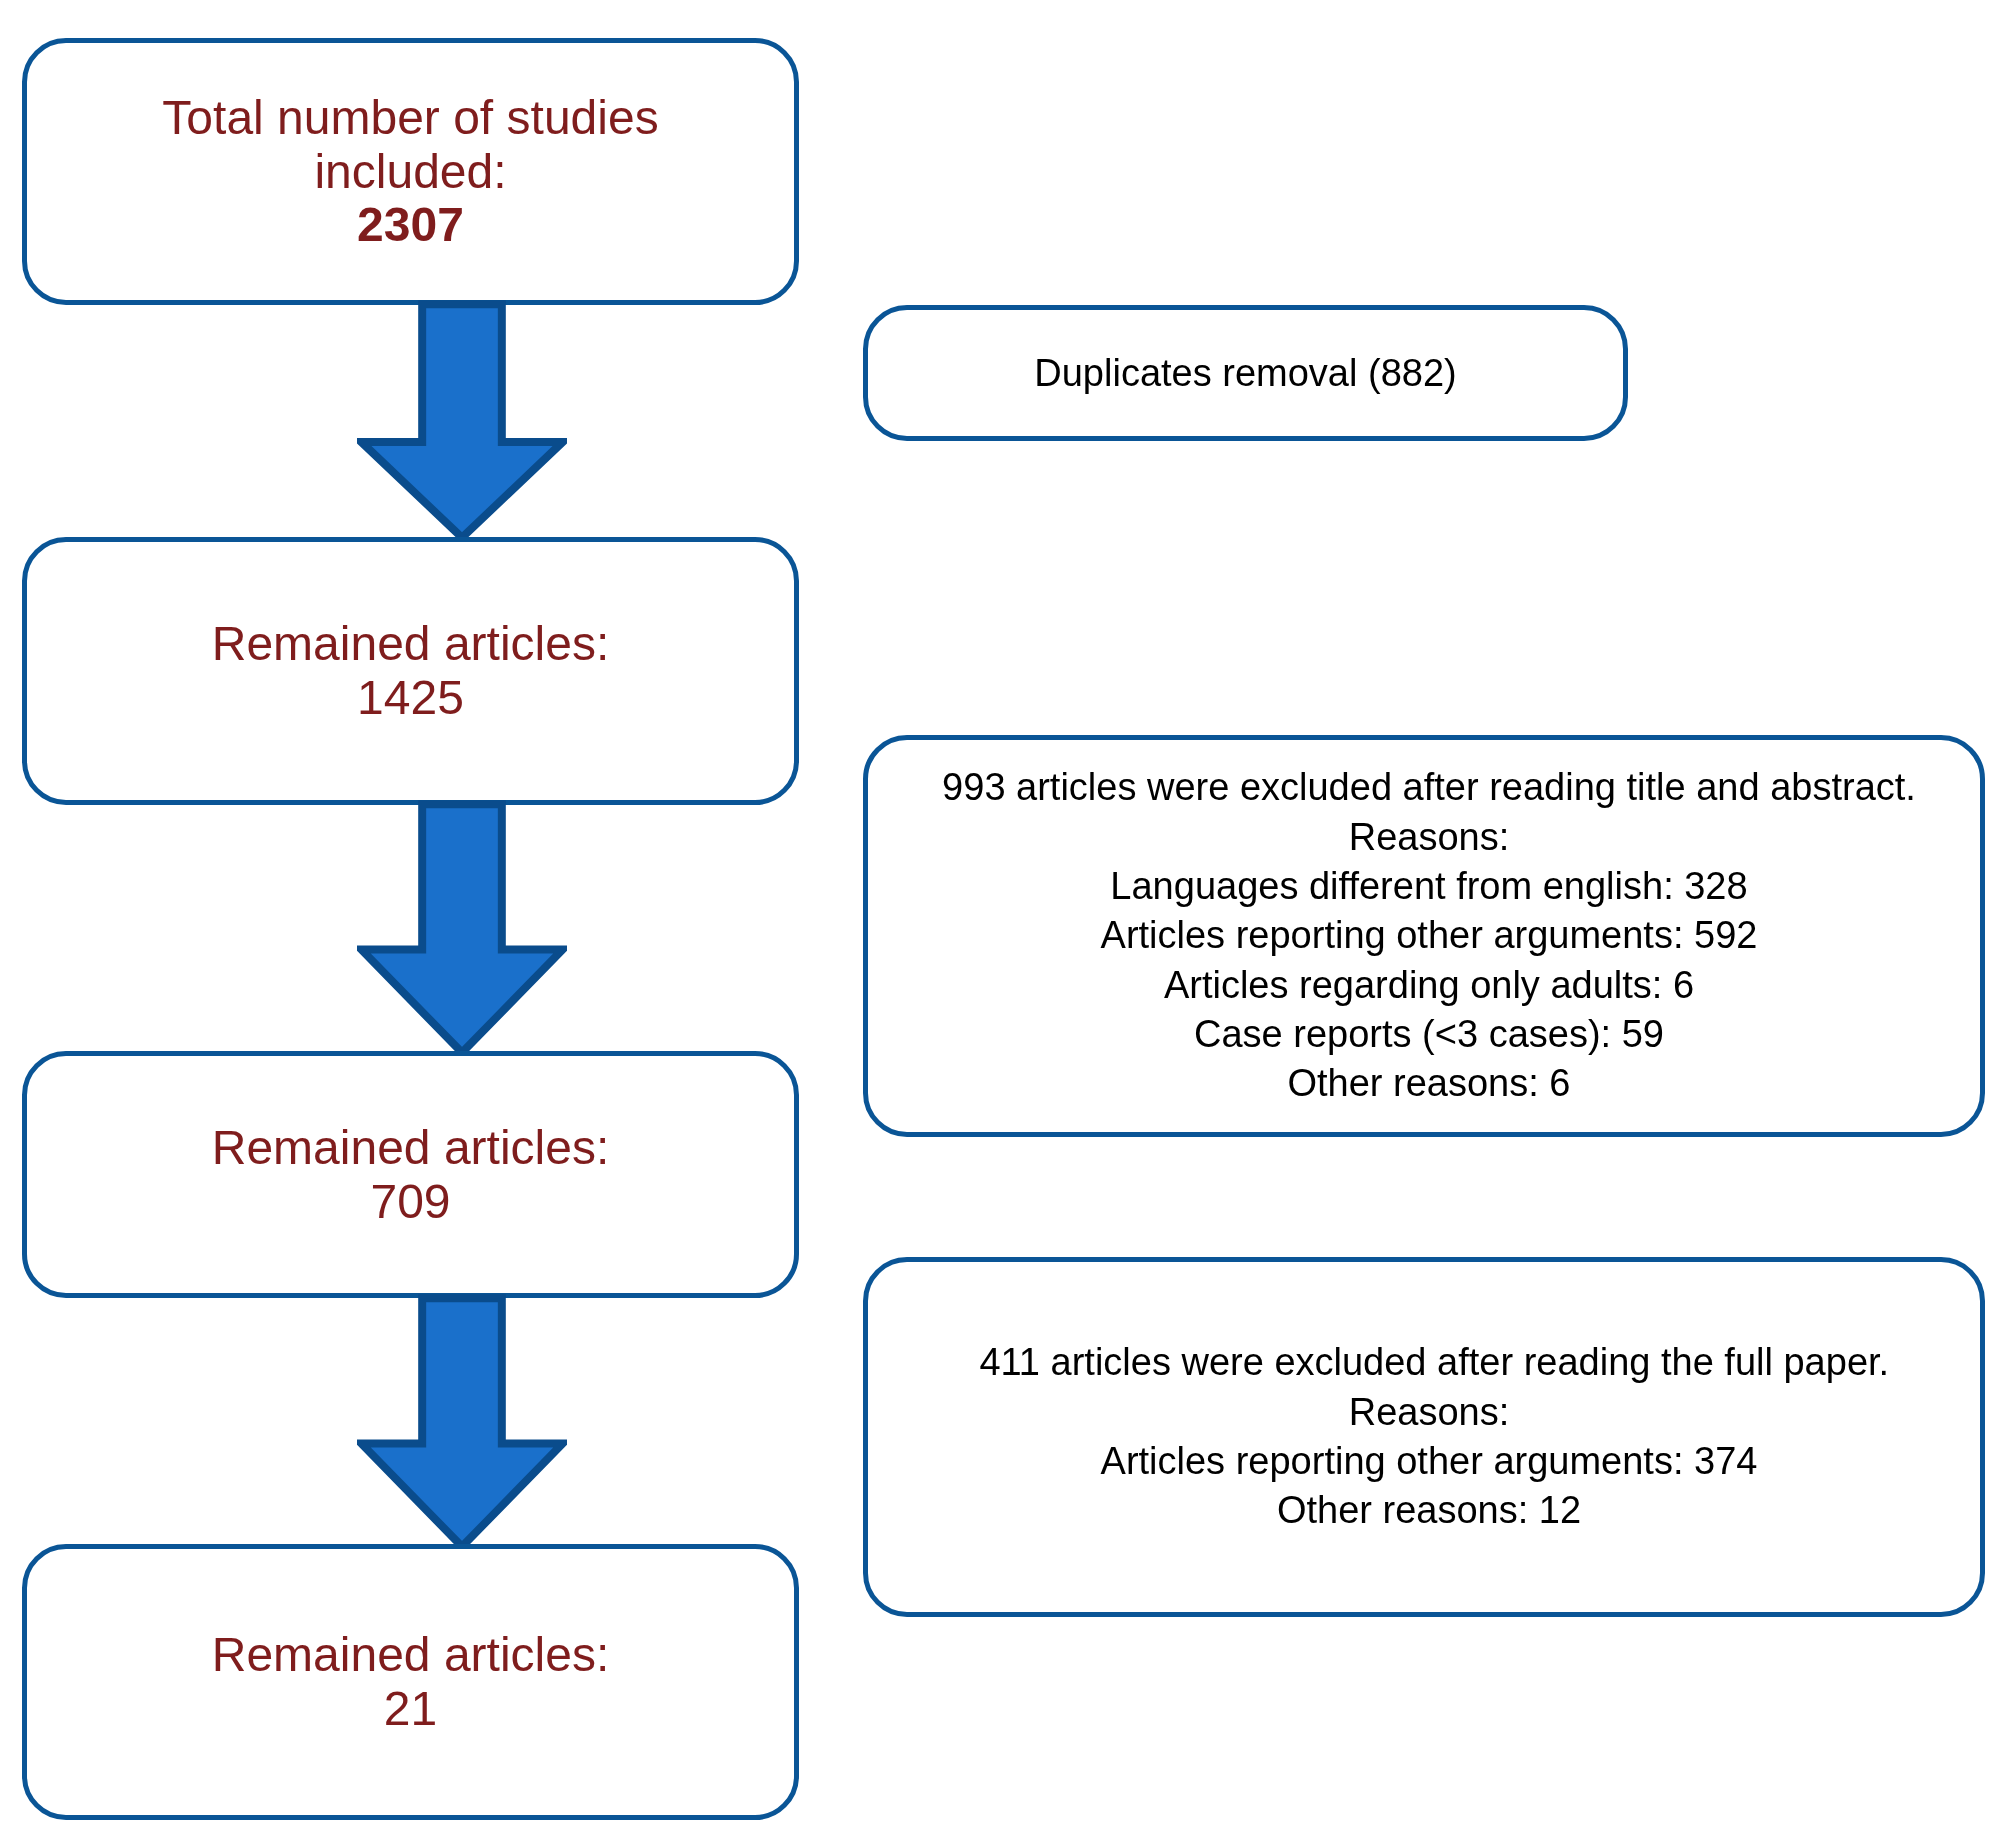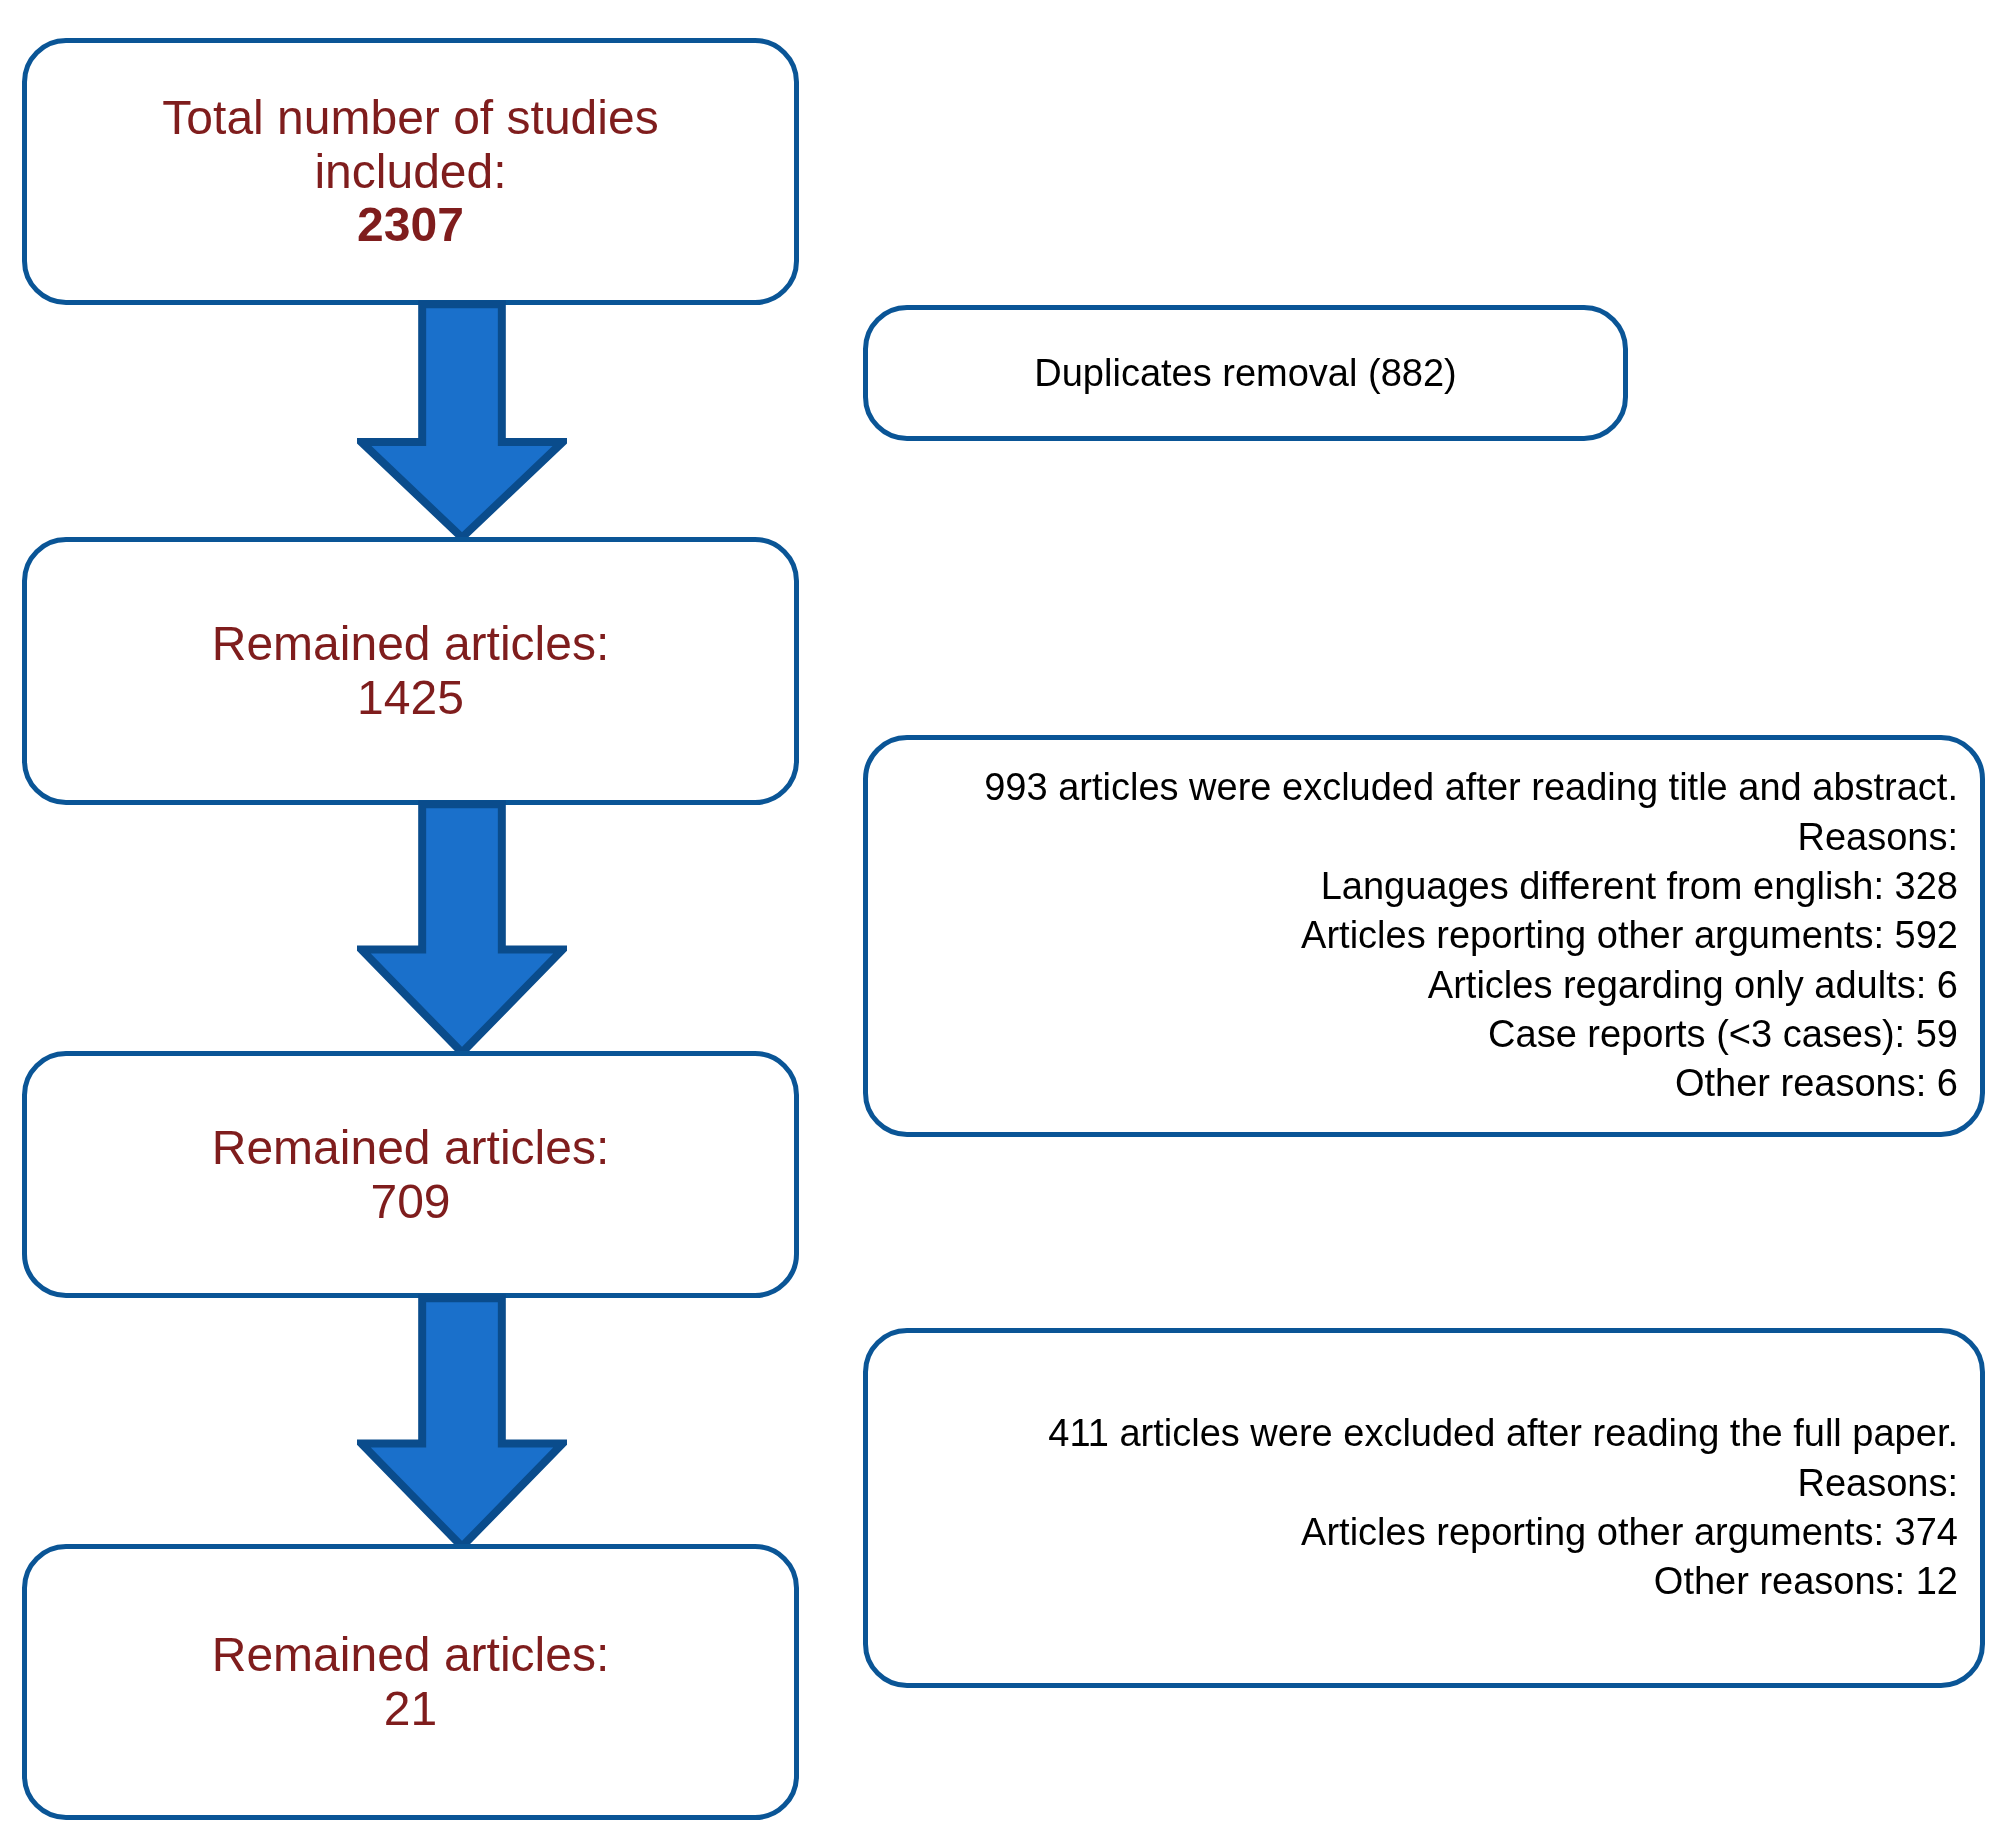--- a/index.html
+++ b/index.html
@@ -40,21 +40,21 @@
 
   
   .note-box {
     text-align: left;
     align-items: center;
     color: #000000;
     font-size: 38px;
   }
 
   .reason-box {
-    align-items: flex-end;
+    align-items: center;
     text-align: left;
     color: #000000;
     font-size: 38px;
     line-height: 1.30;
     padding-left: 32px;
     padding-right: 22px;
   }
   .reason-box .line { display: block; white-space: pre; }
 
   
@@ -62,21 +62,21 @@
   .arrow svg { display: block; width: 100%; height: 100%; }
 
   
   #box-total      { left: 22px;   top: 38px;   width: 777px; height: 267px; }
   #box-stage1     { left: 22px;   top: 537px;  width: 777px; height: 268px; }
   #box-stage2     { left: 22px;   top: 1051px; width: 777px; height: 247px; }
   #box-stage3     { left: 22px;   top: 1544px; width: 777px; height: 276px; }
 
   #box-duplicates { left: 863px; top: 305px;  width: 765px; height: 136px; font-size: 38px; }
   #box-reasons1   { left: 863px; top: 735px; width: 1122px; height: 402px; }
-  #box-reasons2   { left: 863px; top: 1328px; width: 1122px; height: 360px; }
+  #box-reasons2   { left: 863px; top: 1257px; width: 1122px; height: 360px; }
 
   #arrow-1 { left: 357px; top: 300px;  width: 210px; height: 242px; }
   #arrow-2 { left: 357px; top: 800px; width: 210px; height: 257px; }
   #arrow-3 { left: 357px; top: 1294px; width: 210px; height: 257px; }
 </style>
 </head>
 <body>
 
 <div id="canvas">
 

